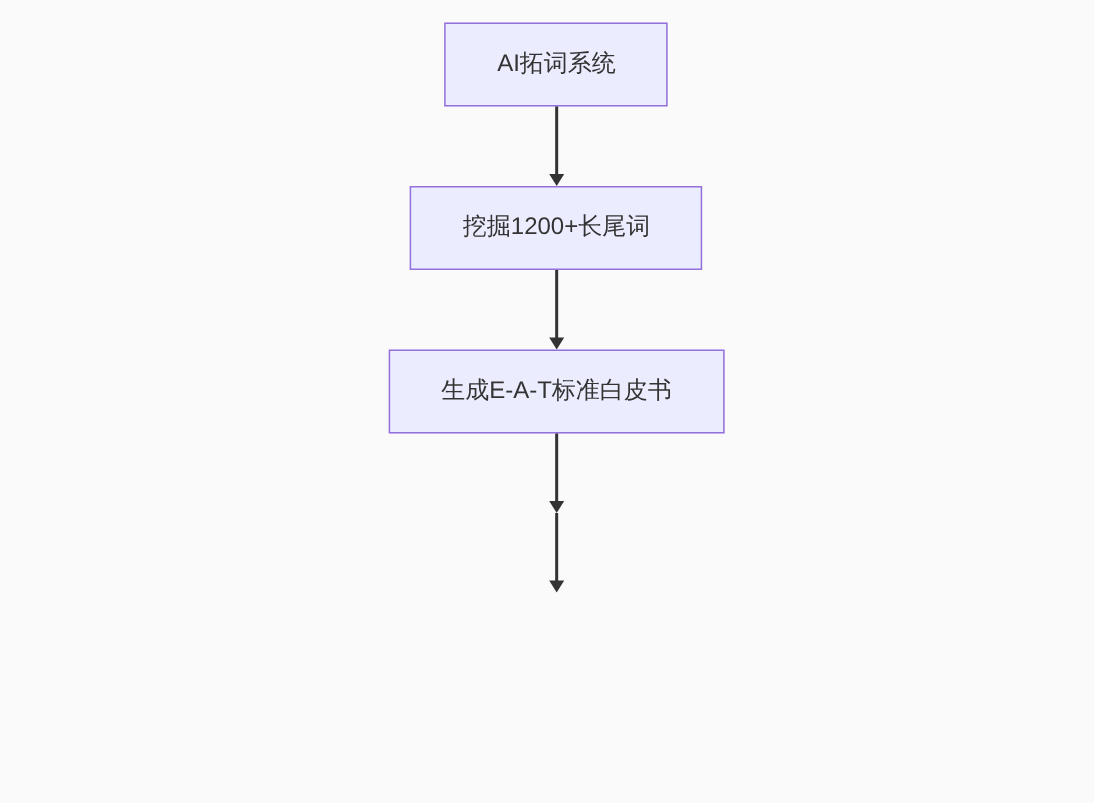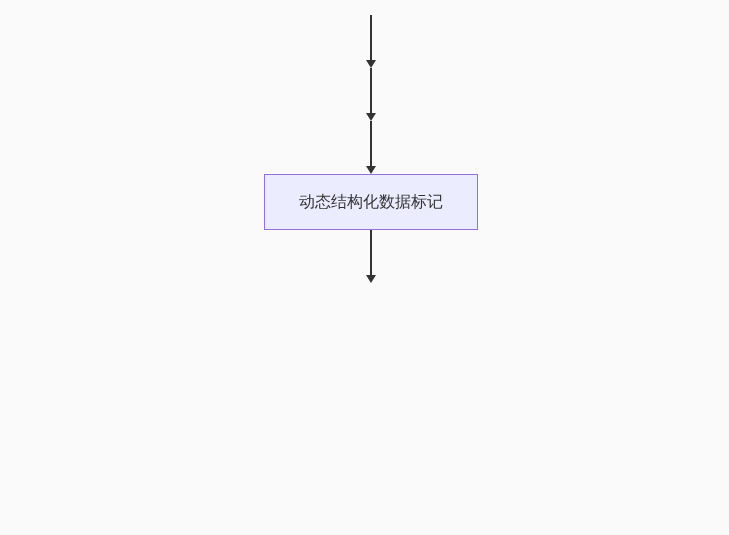--- a/index.html
+++ b/index.html
@@ -61,40 +61,42 @@
     border-top: 8px solid #333333;
     margin-top: -1px;
   }
 </style>
 </head>
 <body>
 
 <div class="canvas">
   <div class="flow">
 
+    <div class="node">AI拓词系统</div>
+
+    <div class="edge">
+      <div class="edge-line"></div>
+      <div class="edge-head"></div>
+    </div>
+
+    <div class="node">挖掘1200+长尾词</div>
+
+    <div class="edge">
+      <div class="edge-line"></div>
+      <div class="edge-head"></div>
+    </div>
+
+    <div class="node">生成E-A-T标准白皮书</div>
 
     <div class="edge">
       <div class="edge-line"></div>
       <div class="edge-head"></div>
     </div>
 
 
     <div class="edge">
       <div class="edge-line"></div>
       <div class="edge-head"></div>
     </div>
 
 
-    <div class="edge">
-      <div class="edge-line"></div>
-      <div class="edge-head"></div>
-    </div>
-
-    <div class="node">动态结构化数据标记</div>
-
-    <div class="edge">
-      <div class="edge-line"></div>
-      <div class="edge-head"></div>
-    </div>
-
-
   </div>
 </div>
 
 </body></html>

